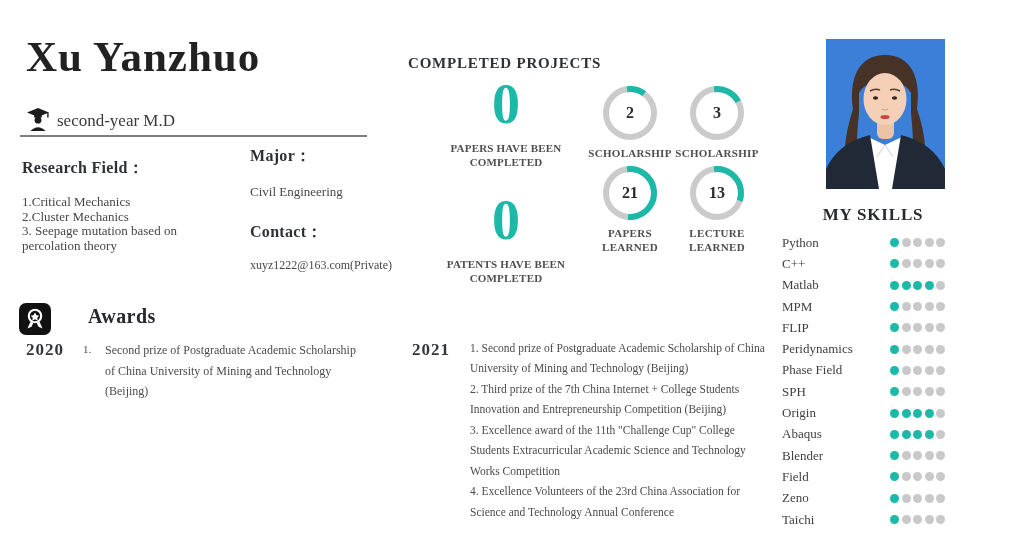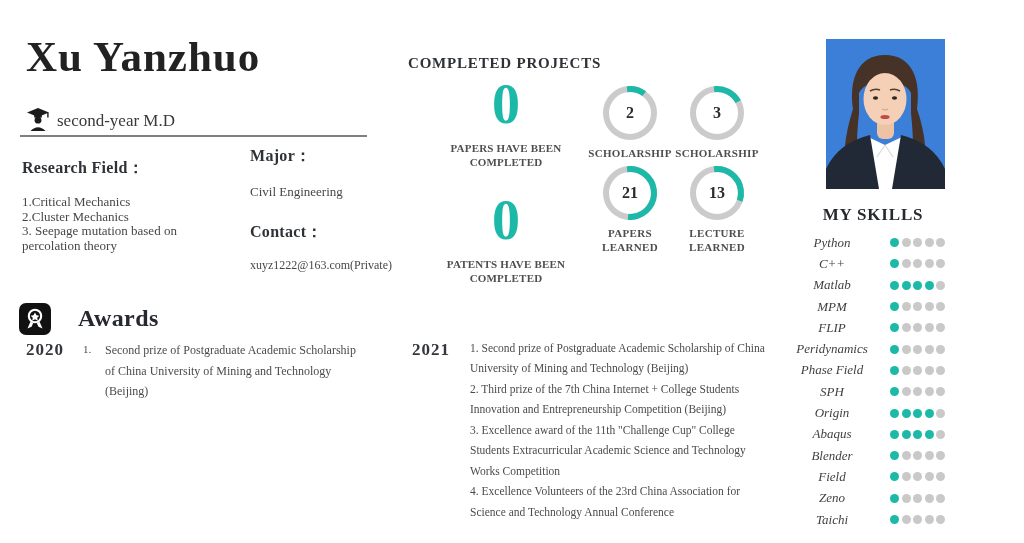--- a/index.html
+++ b/index.html
@@ -35,39 +35,39 @@
   .ring-unit{position:absolute;width:96px;text-align:center;}
   .u0{left:582px;top:84px;} .u1{left:669px;top:84px;}
   .u2{left:582px;top:164px;} .u3{left:669px;top:164px;}
   .ring-wrap{position:relative;width:58px;height:58px;margin:0 auto;}
   .ring-num{position:absolute;left:0;top:0;width:58px;height:58px;display:flex;align-items:center;justify-content:center;
             font-size:16px;font-weight:bold;color:#2b2b2b;}
   .ring-label{margin-top:5px;font-size:11px;font-weight:bold;color:#4e4e4e;line-height:1.25;letter-spacing:.3px;}
 
   
   #awards-icon{left:19px;top:303px;}
-  #awards-heading{left:78px;top:305px;font-size:24px;font-weight:bold;color:#26292e;letter-spacing:.4px;}
+  #awards-heading{left:88px;top:305px;font-size:20px;font-weight:bold;color:#26292e;letter-spacing:.4px;}
   .year-label{font-size:17px;font-weight:bold;color:#33363b;letter-spacing:1px;}
   #year-2020{left:26px;top:340px;}
   #year-2021{left:412px;top:340px;}
   #awards-2020{left:83px;top:340px;width:278px;}
   #awards-2020 .aw-item{display:flex;font-size:12px;line-height:1.72;color:#4b4b4b;}
   #awards-2020 .aw-marker{flex:0 0 22px;font-size:11px;}
   #awards-2021{left:470px;top:338px;width:300px;}
   #awards-2021 .aw-par{margin:0;font-size:11.5px;line-height:1.78;color:#4b4b4b;}
 
   
   #photo{left:826px;top:39px;width:119px;height:150px;}
 
   
   #skills{left:782px;top:205px;width:182px;}
   #skills-heading{text-align:center;font-size:17px;font-weight:bold;color:#26292e;letter-spacing:.8px;}
   #skills-rows{margin-top:7px;}
   .skill-row{display:flex;align-items:center;height:21.3px;}
-  .skill-name{flex:0 0 100px;text-align:center;font-size:13px;color:#3f3f3f;font-style:italic;}
+  .skill-name{flex:0 0 100px;font-size:13px;color:#3f3f3f;}
   .skill-dots{display:flex;gap:2.5px;margin-left:8px;}
   .dot{width:9px;height:9px;border-radius:50%;}
 </style>
 </head>
 <body>
 
 <div id="slide">
 
   <div class="abs" id="name">Xu Yanzhuo</div>
   <div class="abs" id="degree-row">

